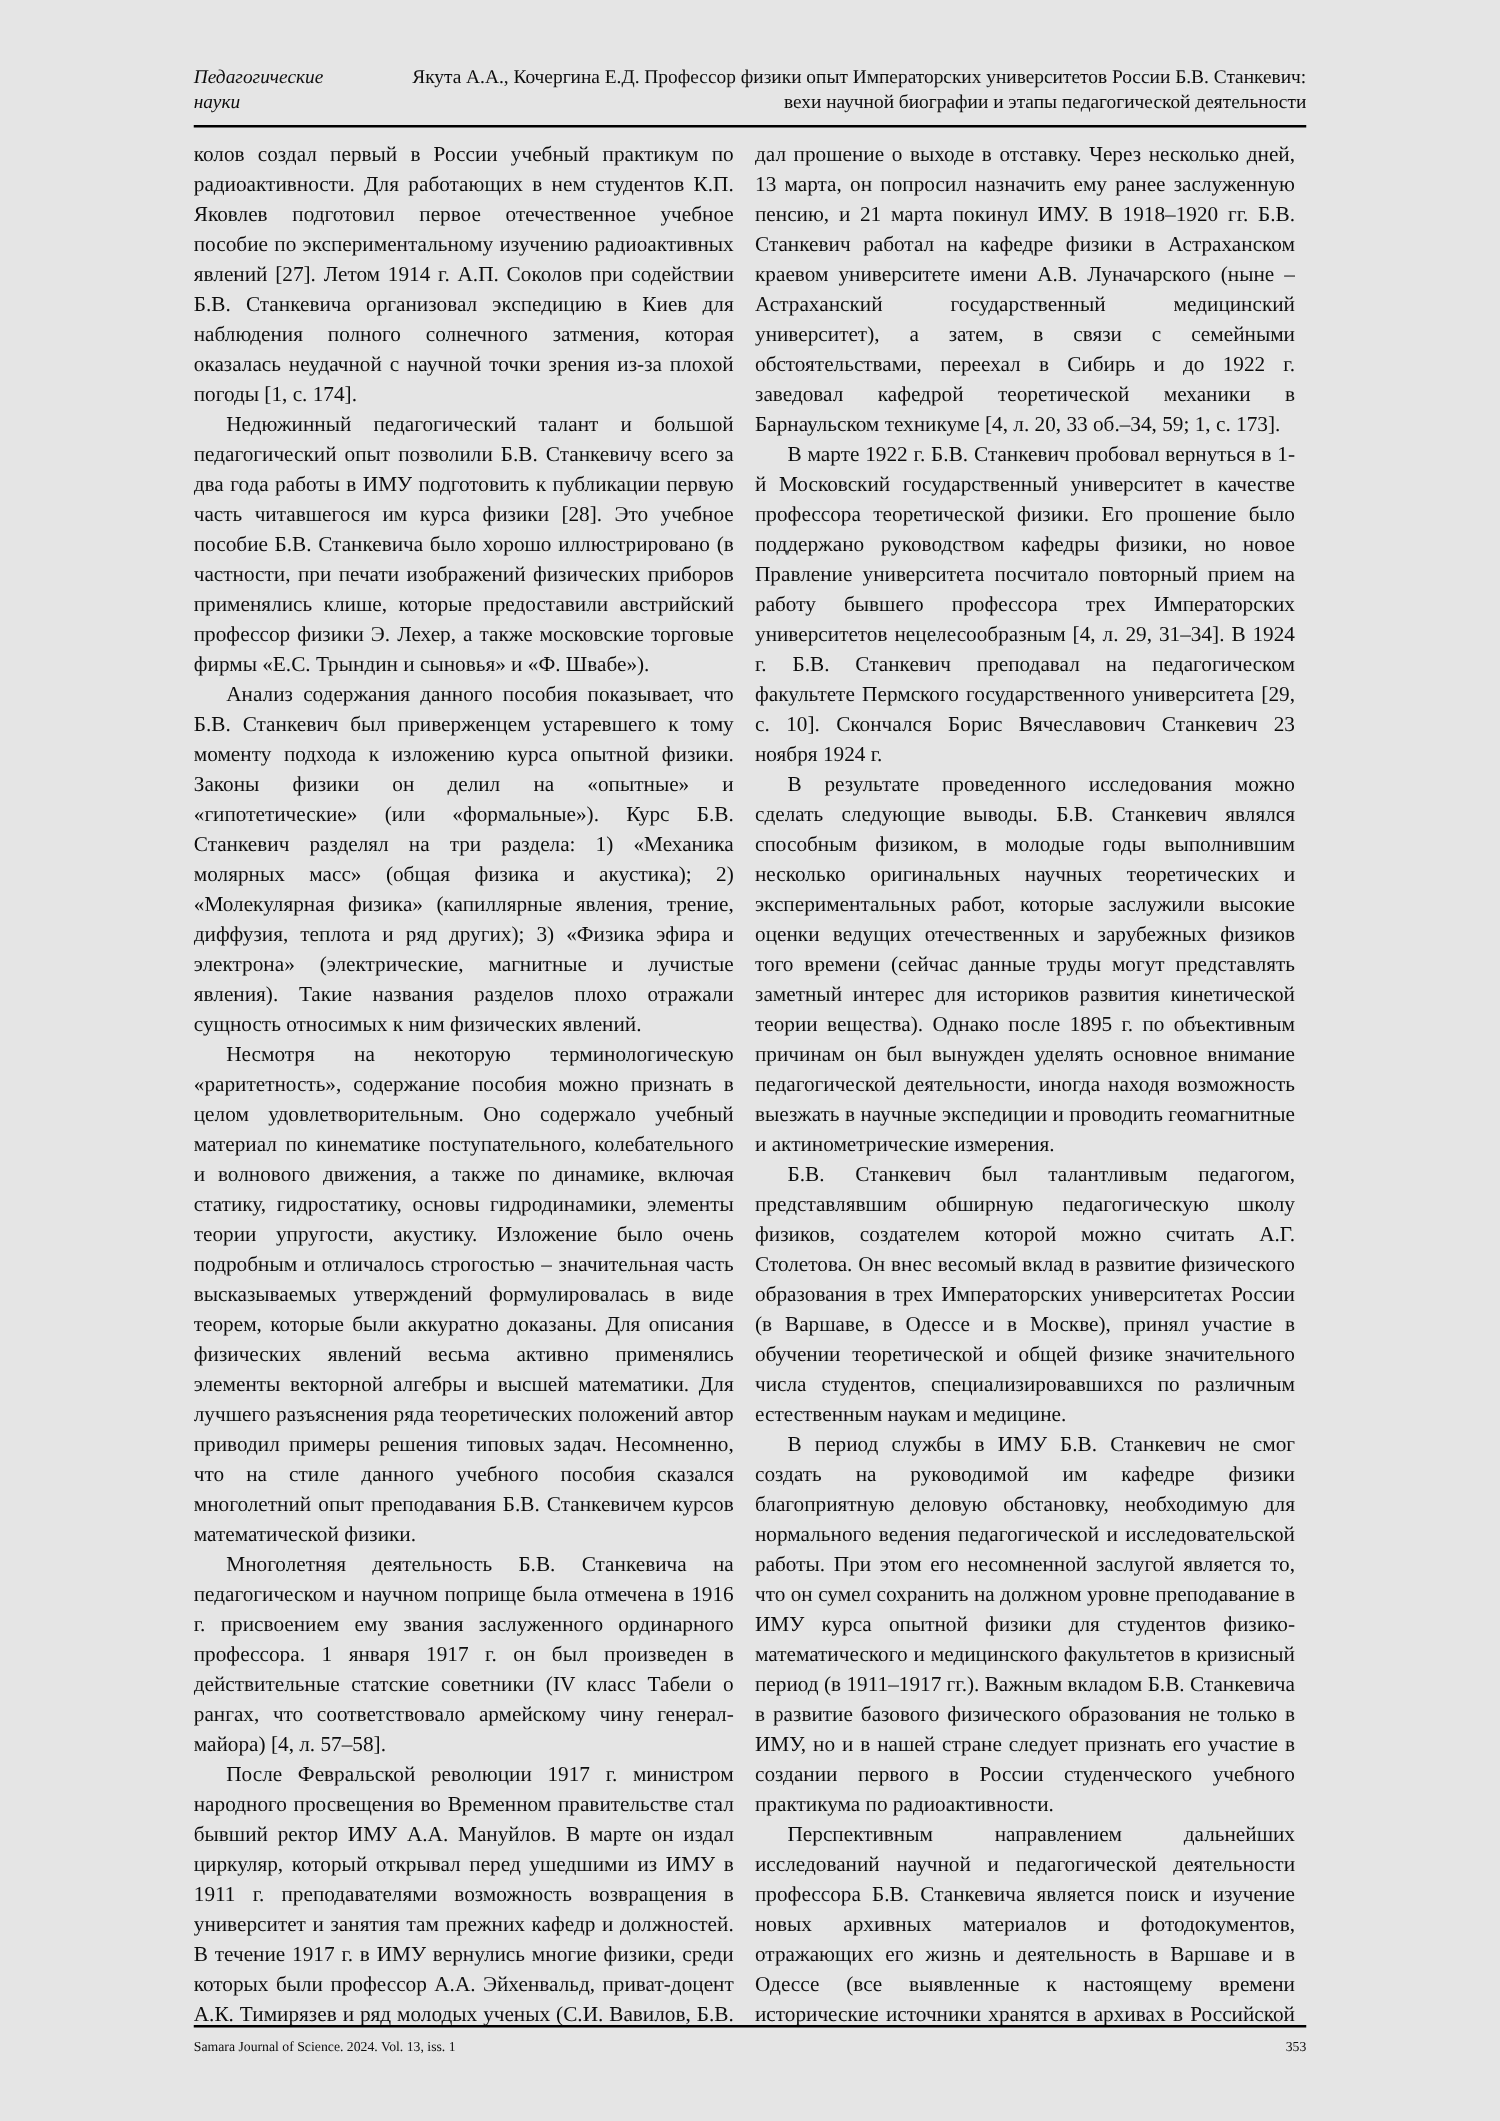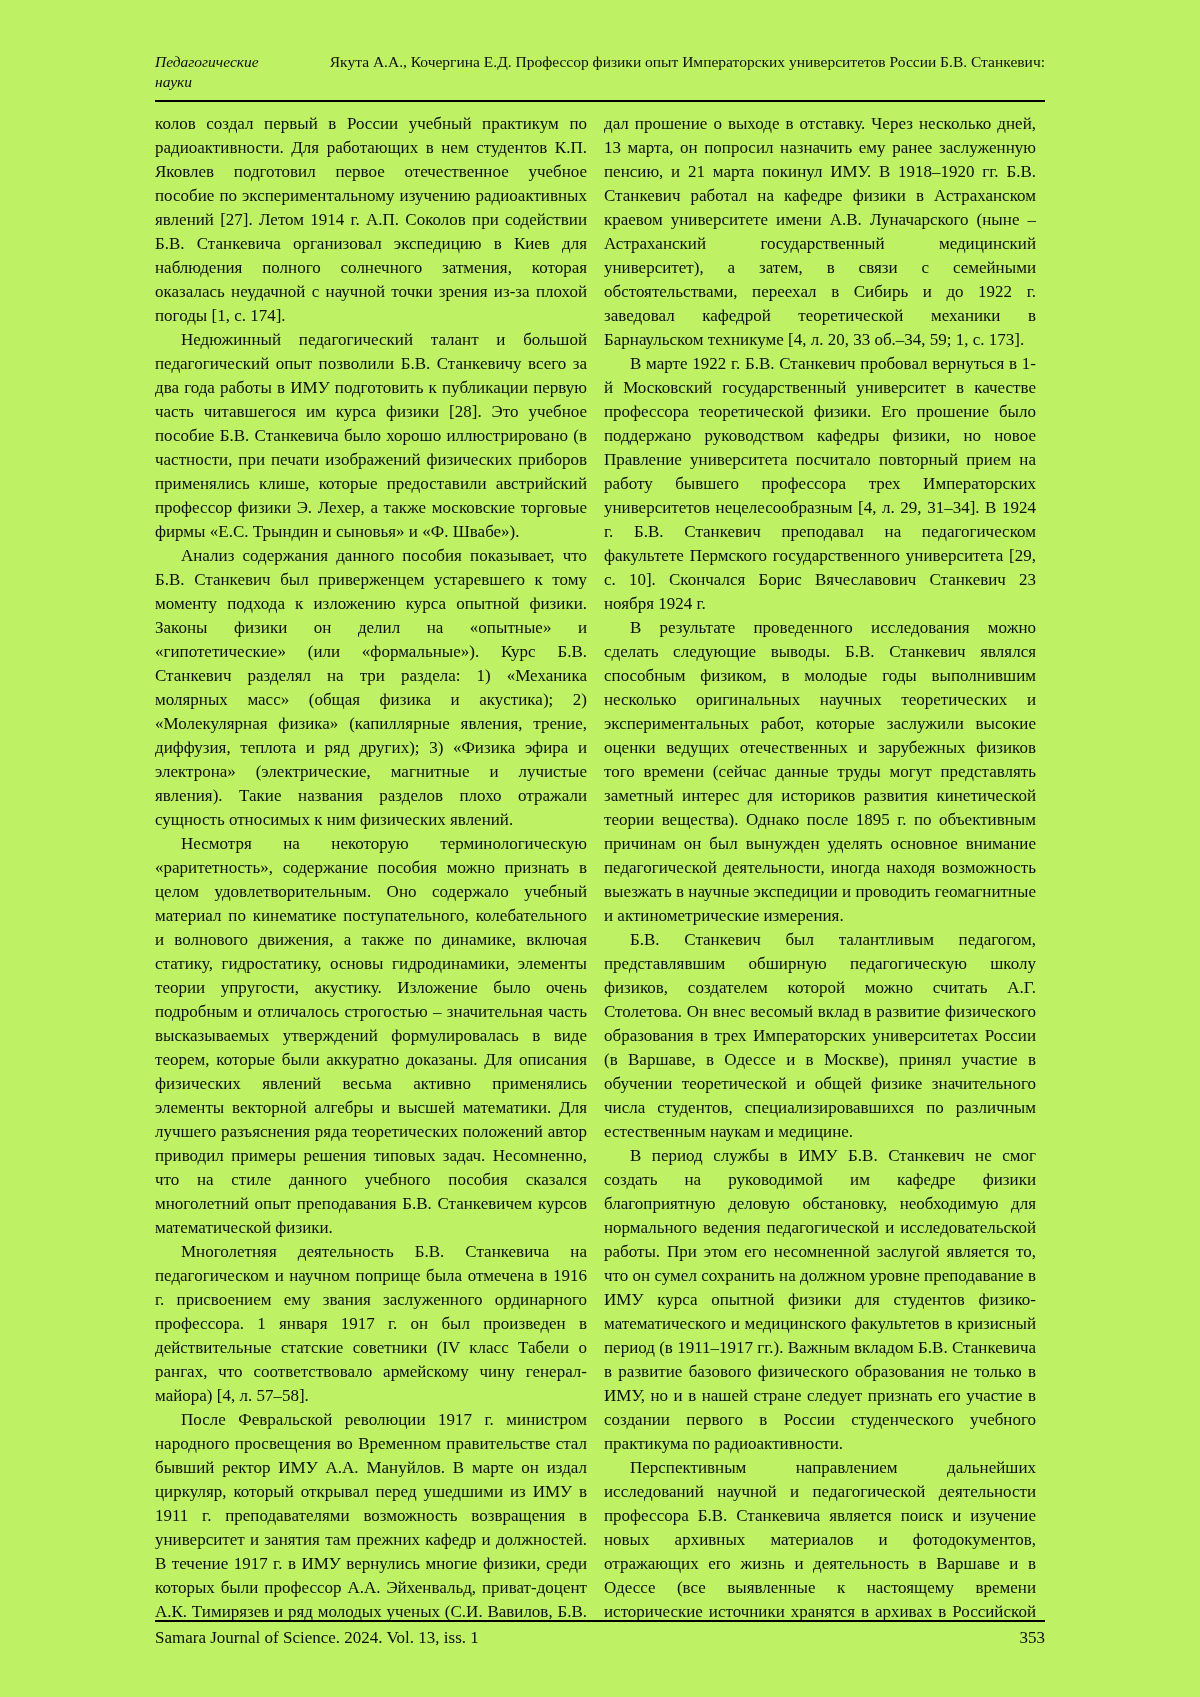--- a/index.html
+++ b/index.html
@@ -4,21 +4,21 @@
 <style>
   html, body {
     margin: 0;
     padding: 0;
     background: #ffffff;
   }
   .page {
     position: relative;
     width: 1200px;
     height: 1697px;
-    background: #bef264;
+    background: #e5e5e5;
     color: #0d0d0d;
     font-family: "Liberation Serif", "DejaVu Serif", serif;
     overflow: hidden;
   }
   .inner {
     position: absolute;
     left: 155px;
     right: 155px;
     top: 52px;
   }
@@ -63,33 +63,34 @@
   }
   .footer {
     position: absolute;
     left: 155px;
     right: 155px;
     top: 1620px;
     border-top: 2.5px solid #000;
     padding-top: 5px;
     display: flex;
     justify-content: space-between;
-    font-size: 17px;
+    font-size: 11px;
     line-height: 22px;
   }
 </style>
 </head>
 <body>
 
 <div class="page">
   <div class="inner">
     <div class="header">
       <div class="section">Педагогические науки</div>
       <div class="title">
         <div>Якута А.А., Кочергина Е.Д. Профессор физики опыт Императорских университетов России Б.В. Станкевич:</div>
+        <div>вехи научной биографии и этапы педагогической деятельности</div>
       </div>
     </div>
     <div class="columns">
       <div class="col">
           <p class="para no-indent">колов создал первый в России учебный практикум по радиоактивности. Для работающих в нем студентов К.П. Яковлев подготовил первое отечественное учебное пособие по экспериментальному изучению радиоактивных явлений [27]. Летом 1914 г. А.П. Соколов при содействии Б.В. Станкевича организовал экспедицию в Киев для наблюдения полного солнечного затмения, которая оказалась неудачной с научной точки зрения из-за плохой погоды [1, с. 174].</p>
           <p class="para">Недюжинный педагогический талант и большой педагогический опыт позволили Б.В. Станкевичу всего за два года работы в ИМУ подготовить к публикации первую часть читавшегося им курса физики [28]. Это учебное пособие Б.В. Станкевича было хорошо иллюстрировано (в частности, при печати изображений физических приборов применялись клише, которые предоставили австрийский профессор физики Э. Лехер, а также московские торговые фирмы «Е.С. Трындин и сыновья» и «Ф. Швабе»).</p>
           <p class="para">Анализ содержания данного пособия показывает, что Б.В. Станкевич был приверженцем устаревшего к тому моменту подхода к изложению курса опытной физики. Законы физики он делил на «опытные» и «гипотетические» (или «формальные»). Курс Б.В. Станкевич разделял на три раздела: 1) «Механика молярных масс» (общая физика и акустика); 2) «Молекулярная физика» (капиллярные явления, трение, диффузия, теплота и ряд других); 3) «Физика эфира и электрона» (электрические, магнитные и лучистые явления). Такие названия разделов плохо отражали сущность относимых к ним физических явлений.</p>
           <p class="para">Несмотря на некоторую терминологическую «раритетность», содержание пособия можно признать в целом удовлетворительным. Оно содержало учебный материал по кинематике поступательного, колебательного и волнового движения, а также по динамике, включая статику, гидростатику, основы гидродинамики, элементы теории упругости, акустику. Изложение было очень подробным и отличалось строгостью – значительная часть высказываемых утверждений формулировалась в виде теорем, которые были аккуратно доказаны. Для описания физических явлений весьма активно применялись элементы векторной алгебры и высшей математики. Для лучшего разъяснения ряда теоретических положений автор приводил примеры решения типовых задач. Несомненно, что на стиле данного учебного пособия сказался многолетний опыт преподавания Б.В. Станкевичем курсов математической физики.</p>
           <p class="para">Многолетняя деятельность Б.В. Станкевича на педагогическом и научном поприще была отмечена в 1916 г. присвоением ему звания заслуженного ординарного профессора. 1 января 1917 г. он был произведен в действительные статские советники (IV класс Табели о рангах, что соответствовало армейскому чину генерал-майора) [4, л. 57–58].</p>
           <p class="para">После Февральской революции 1917 г. министром народного просвещения во Временном правительстве стал бывший ректор ИМУ А.А. Мануйлов. В марте он издал циркуляр, который открывал перед ушедшими из ИМУ в 1911 г. преподавателями возможность возвращения в университет и занятия там прежних кафедр и должностей. В течение 1917 г. в ИМУ вернулись многие физики, среди которых были профессор А.А. Эйхенвальд, приват-доцент А.К. Тимирязев и ряд молодых ученых (С.И. Вавилов, Б.В. Ильин, П.Н. Беликов, Э.В. Шпольский, Т.К. Молодый, М.В. Вильборг и другие).</p>

